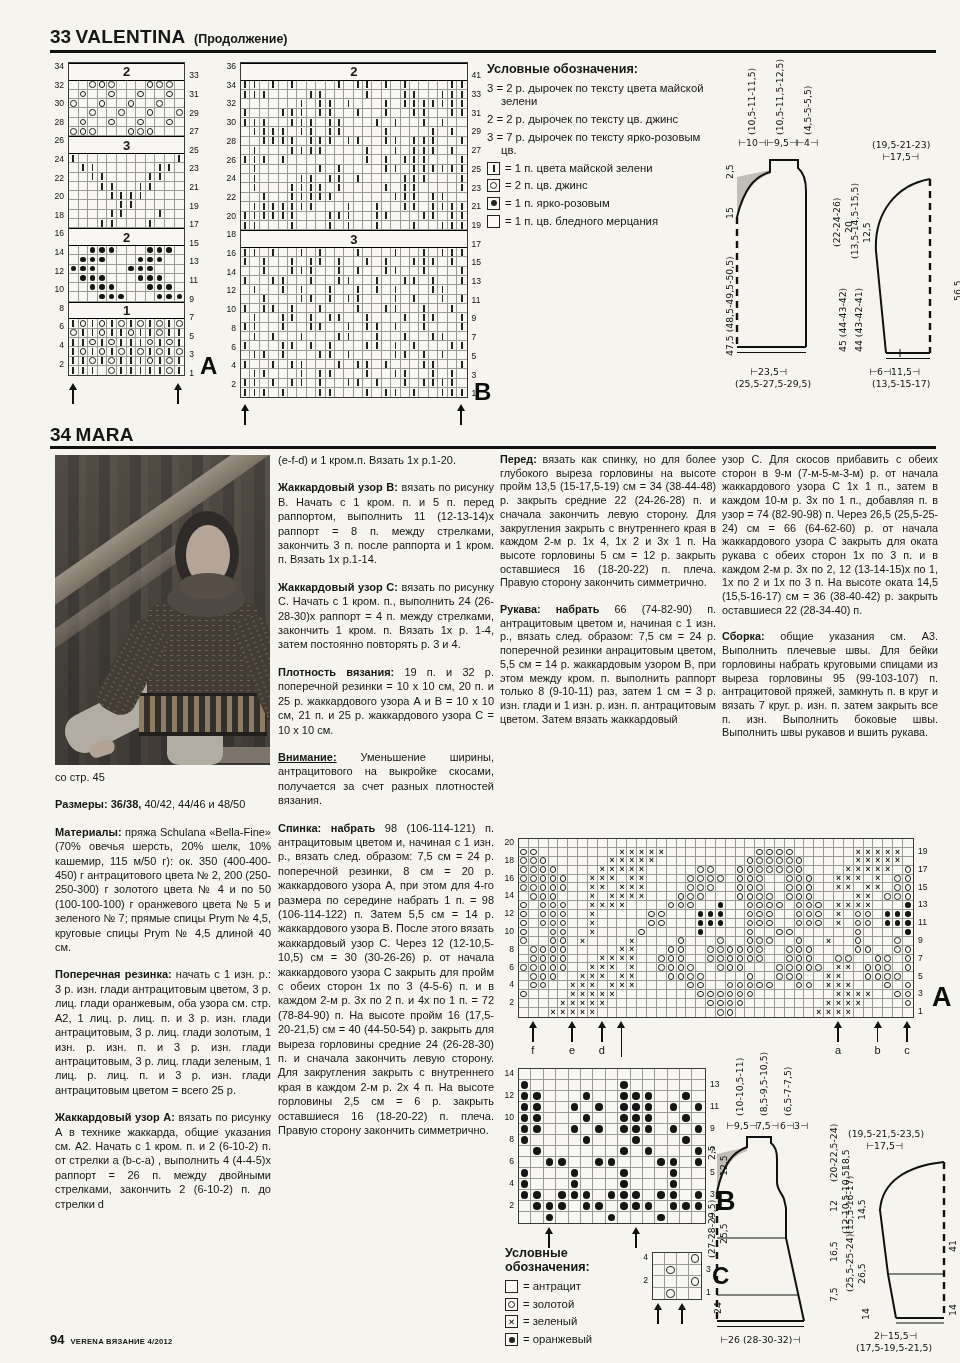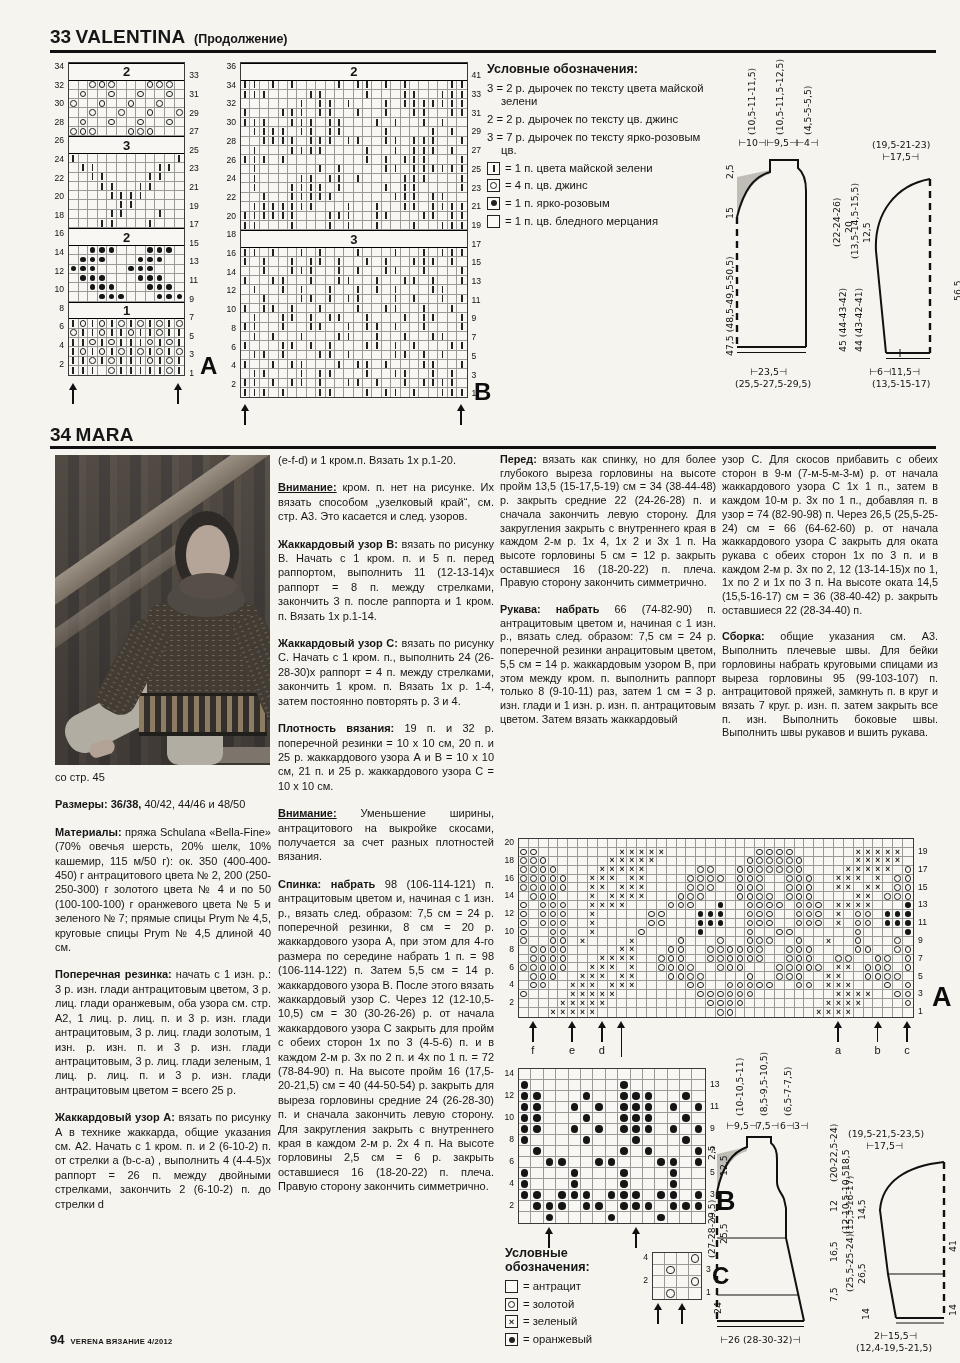--- a/index.html
+++ b/index.html
@@ -2438,21 +2438,21 @@
     <h4>Условные обозначения:</h4>
     <div class="lrow hang">3 = 2 р. дырочек по тексту цвета майской зелени</div>
     <div class="lrow hang">2 = 2 р. дырочек по тексту цв. джинс</div>
     <div class="lrow hang">3 = 7 р. дырочек по тексту ярко-розовым цв.</div>
     <div class="lrow">
       <span class="lsym" data-sym="I"></span>
       <span>= 1 п. цвета майской зелени</span>
     </div>
     <div class="lrow">
       <span class="lsym" data-sym="O"></span>
-      <span>= 4 п. цв. джинс</span>
+      <span>= 2 п. цв. джинс</span>
     </div>
     <div class="lrow">
       <span class="lsym" data-sym="D"></span>
       <span>= 1 п. ярко-розовым</span>
     </div>
     <div class="lrow">
       <span class="lsym" data-sym="E"></span>
       <span>= 1 п. цв. бледного мерцания</span>
     </div>
   </div>
@@ -2523,21 +2523,20 @@
   <div class="tcol" style="left:55px;top:770px;height:558px">
     <p><span>со стр. 45</span></p>
     <p><b>Размеры: 36/38,</b> <span>40/42, 44/46 и 48/50</span></p>
     <p><b>Материалы:</b> <span>пряжа Schulana «Bella-Fine» (70% овечья шерсть, 20% шелк, 10% кашемир, 115 м/50 г): ок. 350 (400-400-450) г антрацитового цвета № 2, 200 (250-250-300) г золотого цвета № 4 и по 50 (100-100-100) г оранжевого цвета № 5 и зеленого № 7; прямые спицы Prym № 4,5, круговые спицы Prym № 4,5 длиной 40 см.</span></p>
     <p><b>Поперечная резинка:</b> <span>начать с 1 изн. р.: 3 р. изн. глади антрацитовым цветом, 3 р. лиц. глади оранжевым, оба узора см. стр. А2, 1 лиц. р. лиц. п. и 3 р. изн. глади антрацитовым, 3 р. лиц. глади золотым, 1 изн. р. изн. п. и 3 р. изн. глади антрацитовым, 3 р. лиц. глади зеленым, 1 лиц. р. лиц. п. и 3 р. изн. глади антрацитовым цветом = всего 25 р.</span></p>
     <p><b>Жаккардовый узор А:</b> <span>вязать по рисунку А в технике жаккарда, общие указания см. А2. Начать с 1 кром. п. и 2 (6-10-2) п. от стрелки a (b-c-a) , выполнить 4 (4-4-5)х раппорт = 26 п. между двойными стрелками, закончить 2 (6-10-2) п. до стрелки d</span></p>
   </div>
 
   <div class="tcol" style="left:278px;top:453px;height:878px">
     <p><span>(e-f-d) и 1 кром.п. Вязать 1х р.1-20.</span></p>
-    <p><b class="u">Внимание:</b> <span>кром. п. нет на рисунке. Их вязать способом „узелковый край“, см. стр. А3. Это касается и след. узоров.</span></p>
     <p><b>Жаккардовый узор В:</b> <span>вязать по рисунку В. Начать с 1 кром. п. и 5 п. перед раппортом, выполнить 11 (12-13-14)х раппорт = 8 п. между стрелками, закончить 3 п. после раппорта и 1 кром. п. Вязать 1х р.1-14.</span></p>
     <p><b>Жаккардовый узор С:</b> <span>вязать по рисунку С. Начать с 1 кром. п., выполнить 24 (26-28-30)х раппорт = 4 п. между стрелками, закончить 1 кром. п. Вязать 1х р. 1-4, затем постоянно повторять р. 3 и 4.</span></p>
     <p><b>Плотность вязания:</b> <span>19 п. и 32 р. поперечной резинки = 10 х 10 см, 20 п. и 25 р. жаккардового узора А и В = 10 х 10 см, 21 п. и 25 р. жаккардового узора С = 10 х 10 см.</span></p>
     <p><b class="u">Внимание:</b> <span>Уменьшение ширины, антрацитового на выкройке скосами, получается за счет разных плотностей вязания.</span></p>
     <p><b>Спинка: набрать</b> <span>98 (106-114-121) п. антрацитовым цветом и, начиная с 1 изн. р., вязать след. образом: 7,5 см = 24 р. поперечной резинки, 8 см = 20 р. жаккардового узора А, при этом для 4-го размера по середине набрать 1 п. = 98 (106-114-122) п. Затем 5,5 см = 14 р. жаккардового узора В. После этого вязать жаккардовый узор С. Через 12 (12-10,5-10,5) см = 30 (30-26-26) р. от начала жаккардового узора С закрыть для пройм с обеих сторон 1х по 3 (4-5-6) п. и в каждом 2-м р. 3х по 2 п. и 4х по 1 п. = 72 (78-84-90) п. На высоте пройм 16 (17,5-20-21,5) см = 40 (44-50-54) р. закрыть для выреза горловины средние 24 (26-28-30) п. и сначала закончить левую сторону. Для закругления закрыть с внутреннего края в каждом 2-м р. 2х 4 п. На высоте горловины 2,5 см = 6 р. закрыть оставшиеся 16 (18-20-22) п. плеча. Правую сторону закончить симметрично.</span></p>
   </div>
 
   <div class="tcol tight" style="left:500px;top:453px;height:380px">
     <p><b>Перед:</b> <span>вязать как спинку, но для более глубокого выреза горловины на высоте пройм 13,5 (15-17,5-19) см = 34 (38-44-48) р. закрыть средние 22 (24-26-28) п. и сначала закончить левую сторону. Для закругления закрыть с внутреннего края в каждом 2-м р. 1х 4, 1х 2 и 3х 1 п. На высоте горловины 5 см = 12 р. закрыть оставшиеся 16 (18-20-22) п. плеча. Правую сторону закончить симметрично.</span></p>
     <p><b>Рукава: набрать</b> <span>66 (74-82-90) п. антрацитовым цветом и, начиная с 1 изн. р., вязать след. образом: 7,5 см = 24 р. поперечной резинки анрацитовым цветом, 5,5 см = 14 р. жаккардовым узором В, при этом между кром. п. выполнить раппорт только 8 (9-10-11) раз, затем 1 см = 3 р. изн. глади и 1 изн. р. изн. п. антрацитовым цветом. Затем вязать жаккардовый</span></p>
@@ -4506,21 +4505,21 @@
       <span class="mlabel" style="left: 150px; top: 70px;">(19,5-21,5-23,5)</span>
       <span class="mlabel" style="left: 168px; top: 82px;">⊢17,5⊣</span>
       <span class="mlabel rot" style="left: 158px; top: 162px;">14,5</span>
       <span class="mlabel rot" style="left: 146px; top: 176px;">(15,5-16-17)</span>
       <span class="mlabel rot" style="left: 158px; top: 226px;">26,5</span>
       <span class="mlabel rot" style="left: 146px; top: 234px;">(25,5-25-24)</span>
       <span class="mlabel rot" style="left: 162px; top: 262px;">14</span>
       <span class="mlabel rot" style="left: 249px; top: 194px;">41</span>
       <span class="mlabel rot" style="left: 249px; top: 258px;">14</span>
       <span class="mlabel" style="left: 176px; top: 272px;">2⊢15,5⊣</span>
-      <span class="mlabel" style="left: 158px; top: 284px;">(12,4-19,5-21,5)</span>
+      <span class="mlabel" style="left: 158px; top: 284px;">(17,5-19,5-21,5)</span>
     </div>
 
   <div class="footer">
     <span class="pg">94</span>
     <span class="br">VERENA ВЯЗАНИЕ 4/2012</span>
   </div>
 
 </div>
 
 </body></html>

